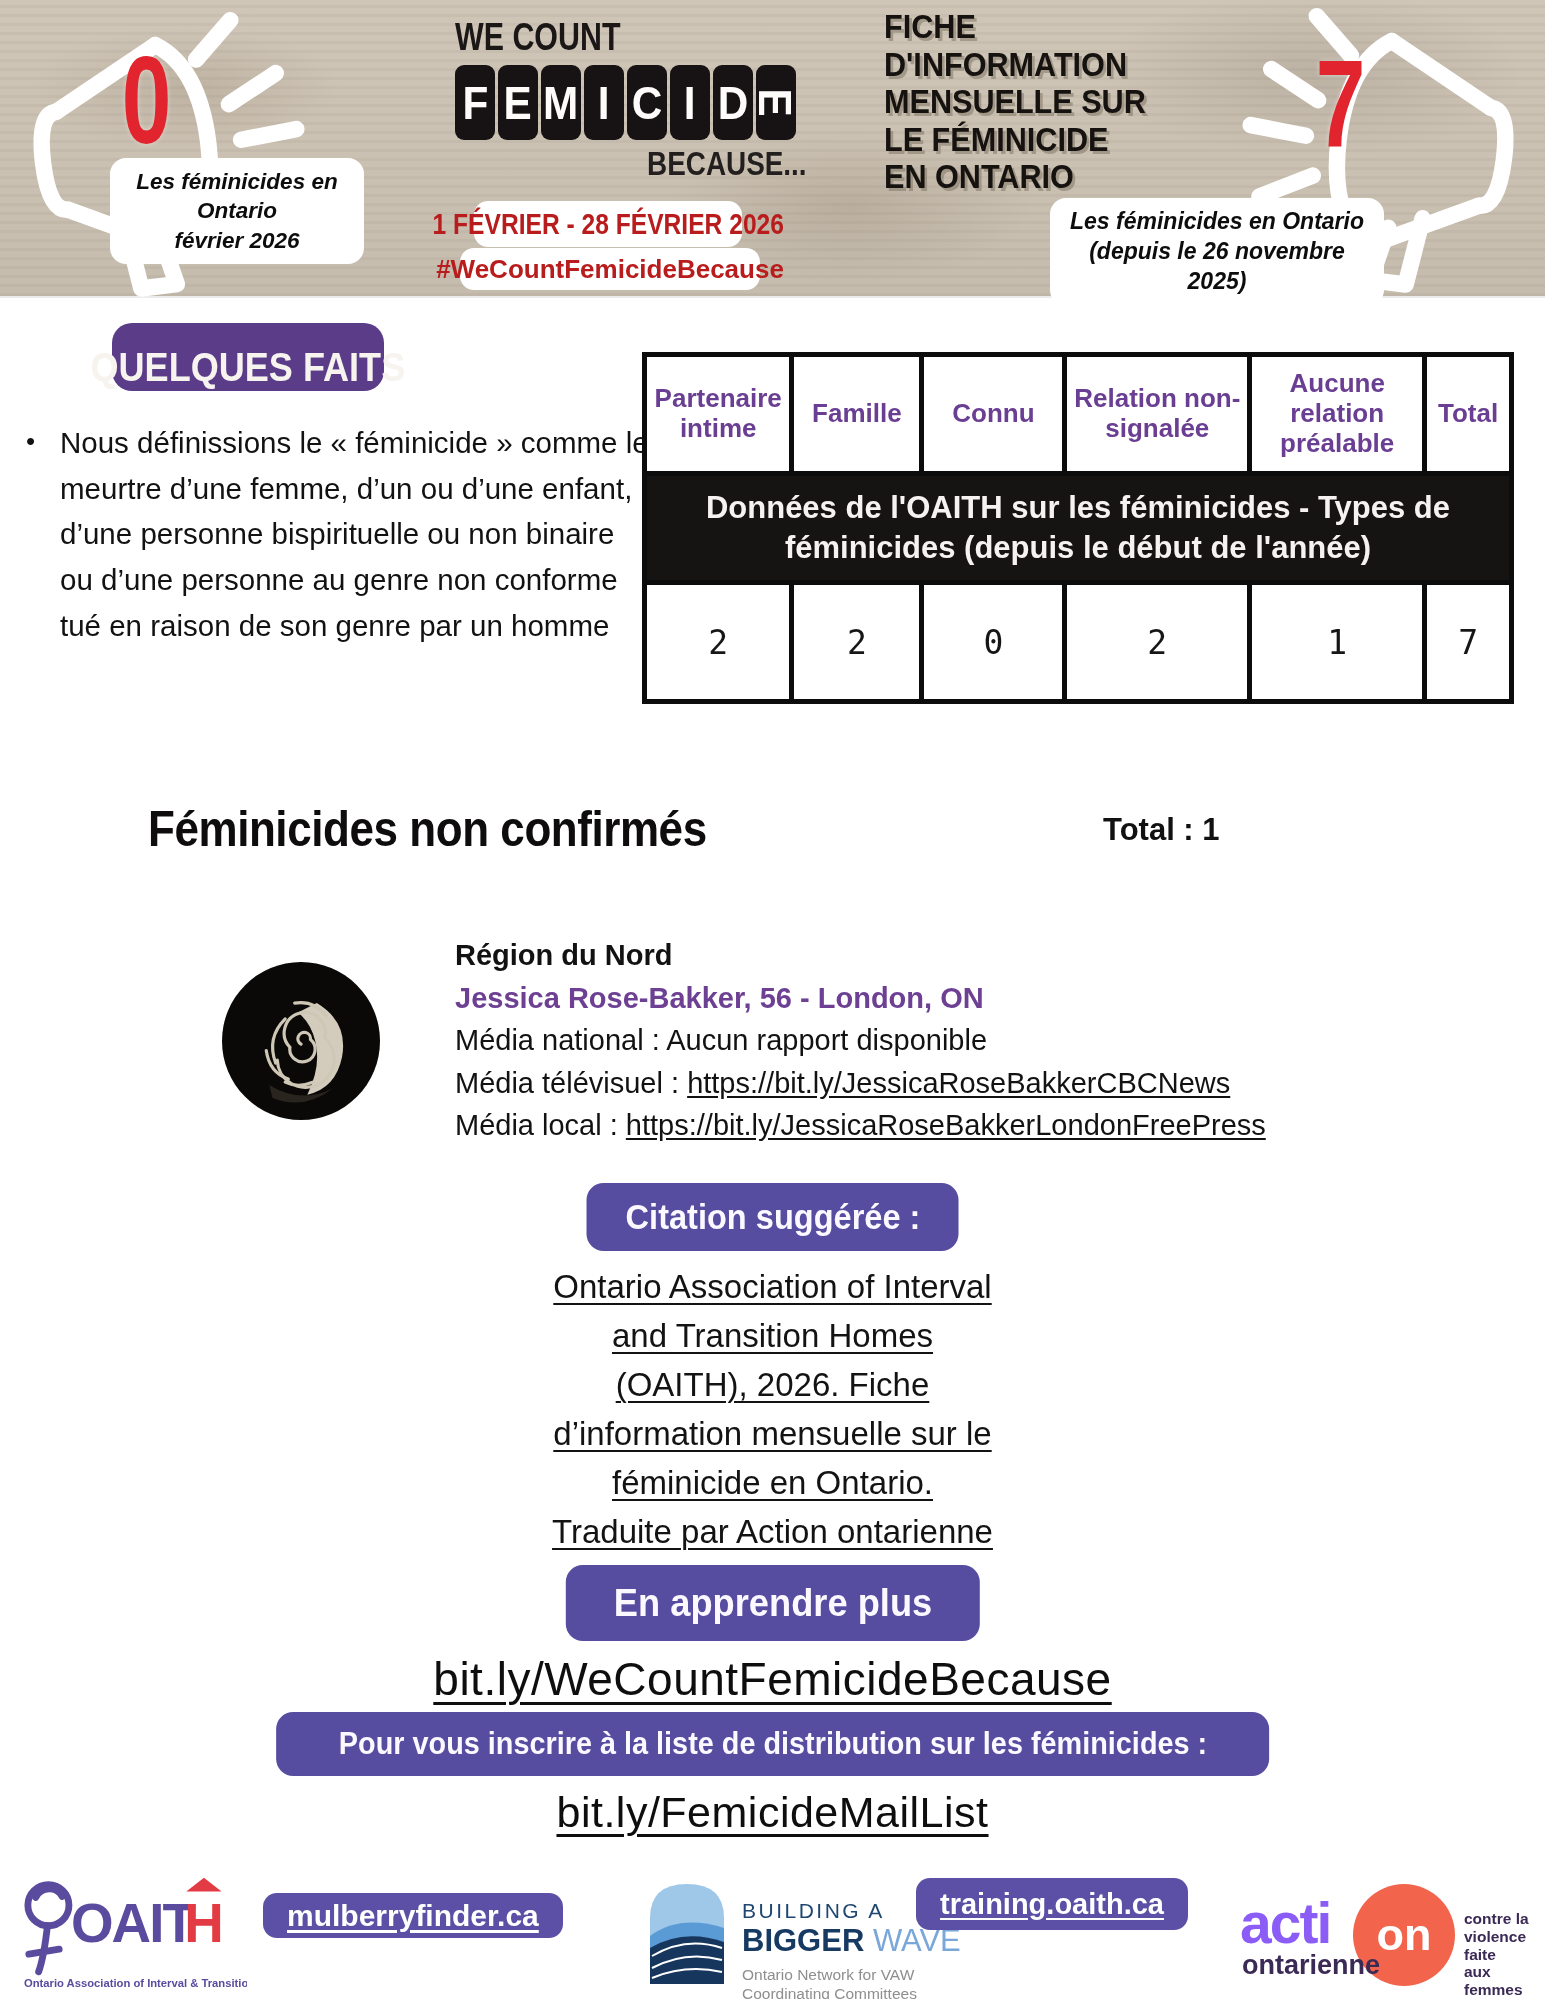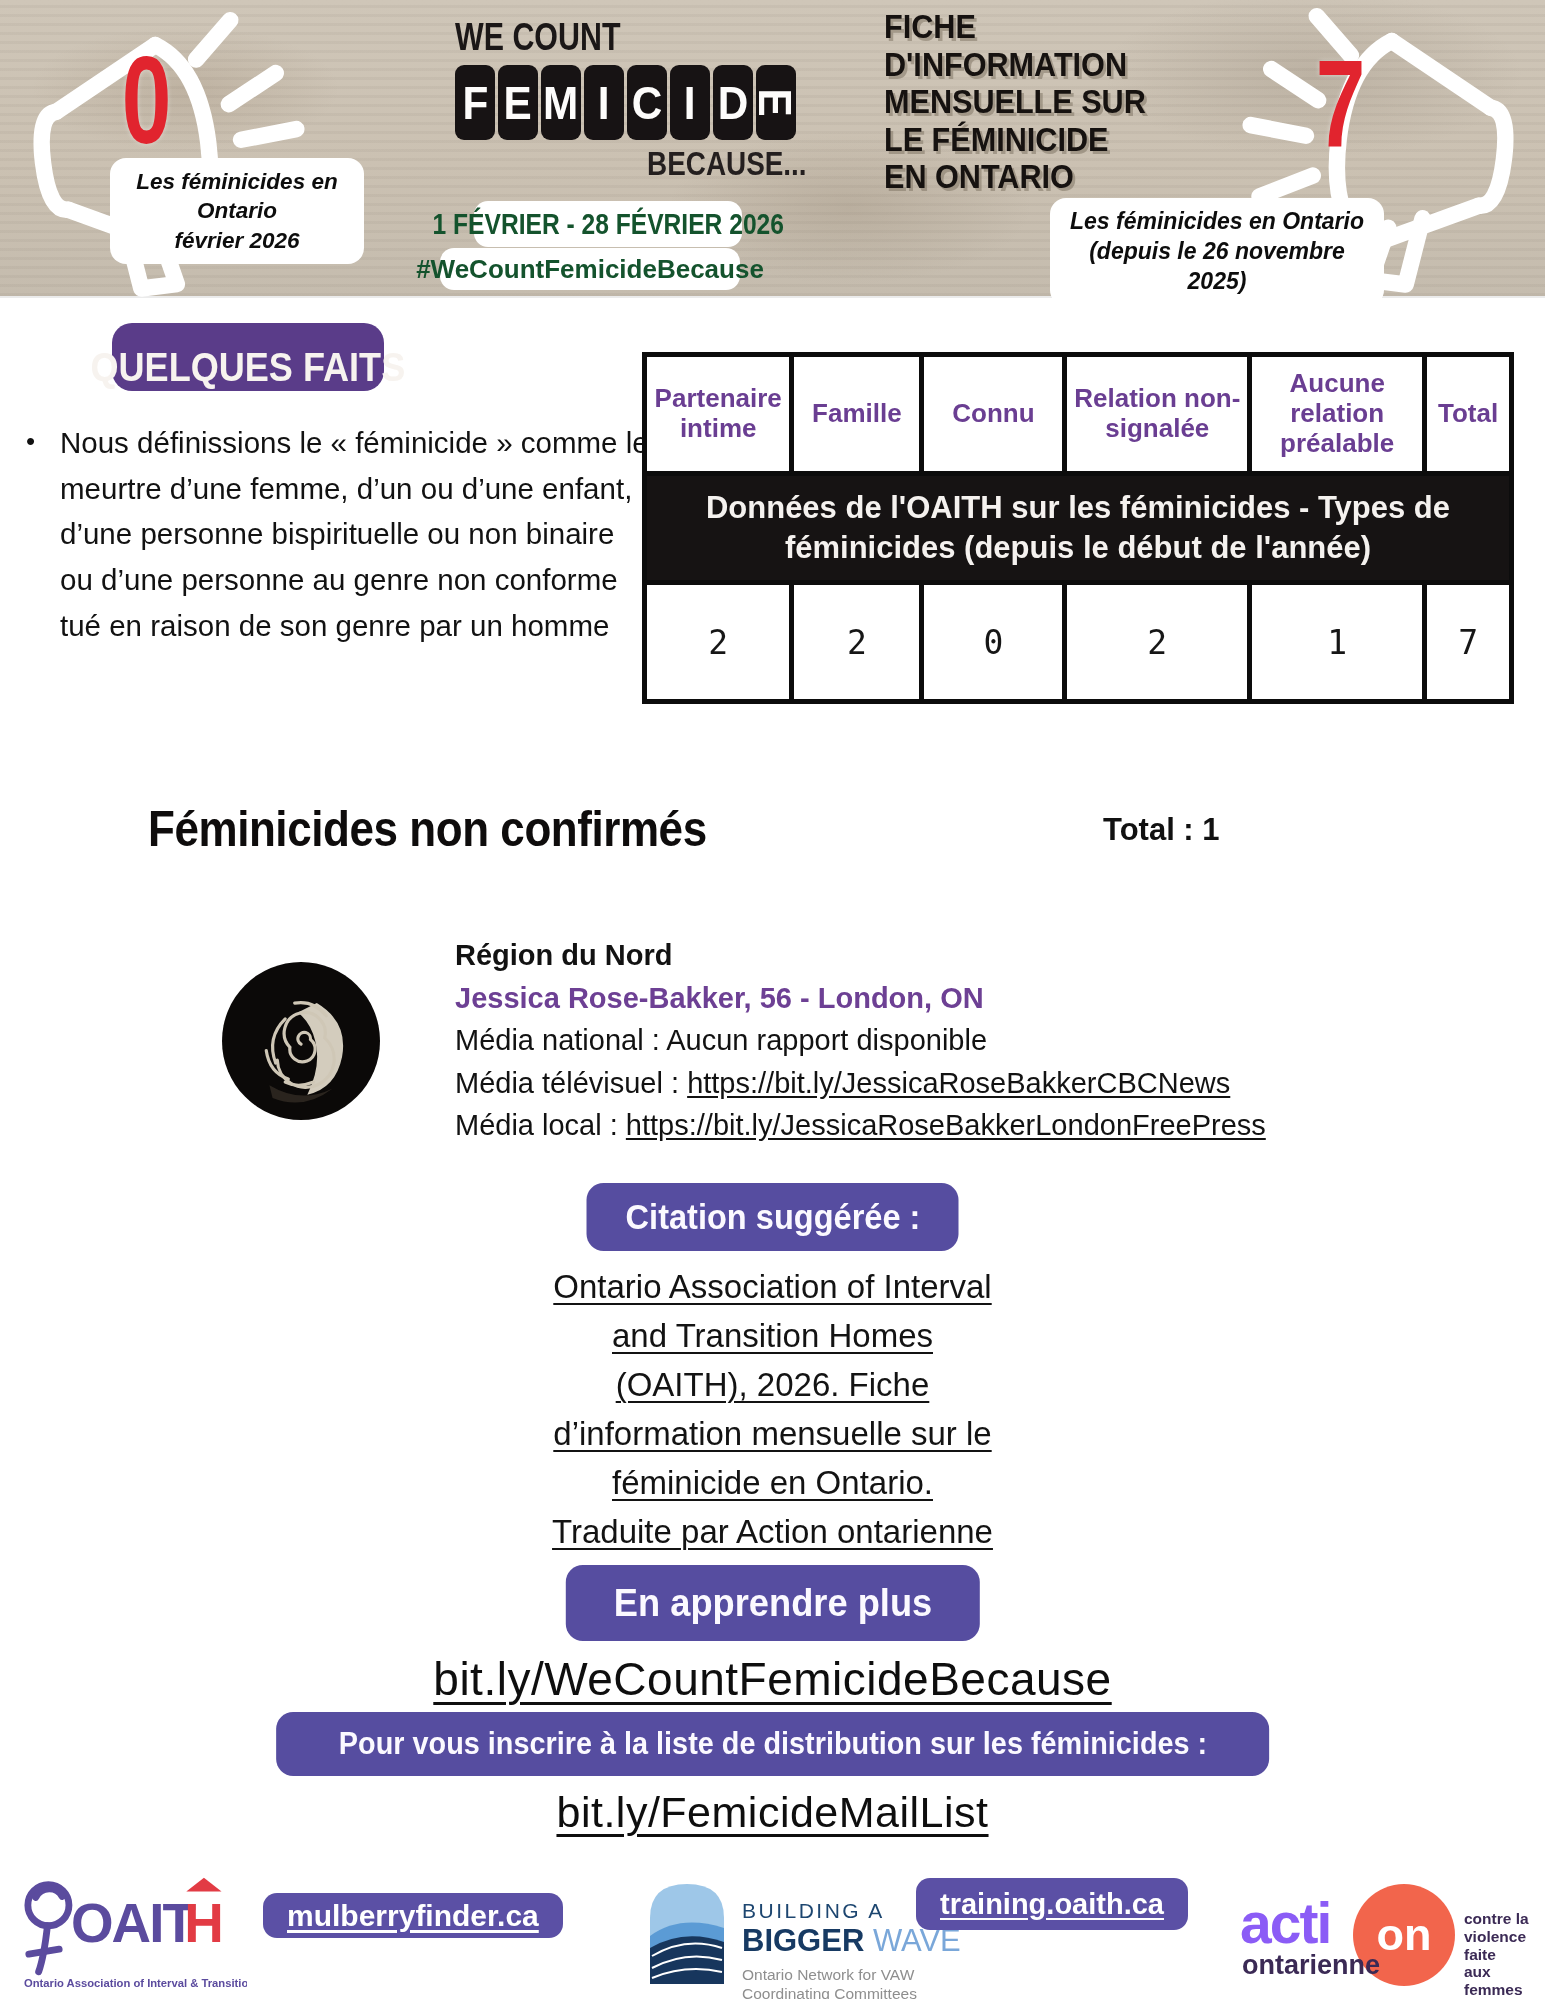--- a/index.html
+++ b/index.html
@@ -31,25 +31,25 @@
   .logo{position:absolute;left:455px;top:16px;width:352px;}
   .wecount{font-size:38px;font-weight:800;color:#1b1717;letter-spacing:0;
            transform:scaleX(.8);transform-origin:0 50%;}
   .boxes{display:flex;gap:3px;margin-top:6px;}
   .lbx{width:40px;height:75px;background:#171314;border-radius:9px;color:#fdfcfb;
        display:flex;align-items:center;justify-content:center;font-size:47px;font-weight:800;}
   .lbx span{display:inline-block;transform:scaleX(.9);}
   .lbx.rot span{transform:rotate(90deg) scaleX(.9);}
   .because{margin-top:4px;text-align:right;font-size:34px;font-weight:800;color:#241f1f;}
   .because span{display:inline-block;transform:scaleX(.82);transform-origin:100% 50%;}
-  .pillwhite{position:absolute;background:#ffffff;border-radius:14px;color:#14532d;font-weight:800;
+  .pillwhite{position:absolute;background:#ffffff;border-radius:14px;color:#b91c1c;font-weight:800;
              display:flex;align-items:center;justify-content:center;}
   .datebox{left:474px;top:201px;width:268px;height:46px;font-size:30px;}
   .datebox span{display:inline-block;transform:scaleX(.82);white-space:nowrap;}
-  .tagbox{left:440px;top:248px;width:300px;height:42px;font-size:26px;font-weight:700;}
+  .tagbox{left:460px;top:248px;width:300px;height:42px;font-size:26px;font-weight:700;}
   .htitle{position:absolute;left:884px;top:8px;font-weight:800;font-size:34px;line-height:37.5px;color:#161210;
           text-shadow:3px 3px 0 rgba(130,118,102,.55);}
   .htitle div{transform:scaleX(.9);transform-origin:0 50%;white-space:nowrap;}
 
   
   .facts-pill{position:absolute;left:112px;top:323px;width:272px;height:68px;background:#5a3c89;
               border-radius:20px;color:#f7f3ef;display:flex;align-items:flex-end;justify-content:center;
               font-size:41px;font-weight:800;}
   .facts-pill span{display:inline-block;transform:scaleX(.88);white-space:nowrap;}
   .bullet{position:absolute;left:26px;top:420px;width:628px;display:flex;}

